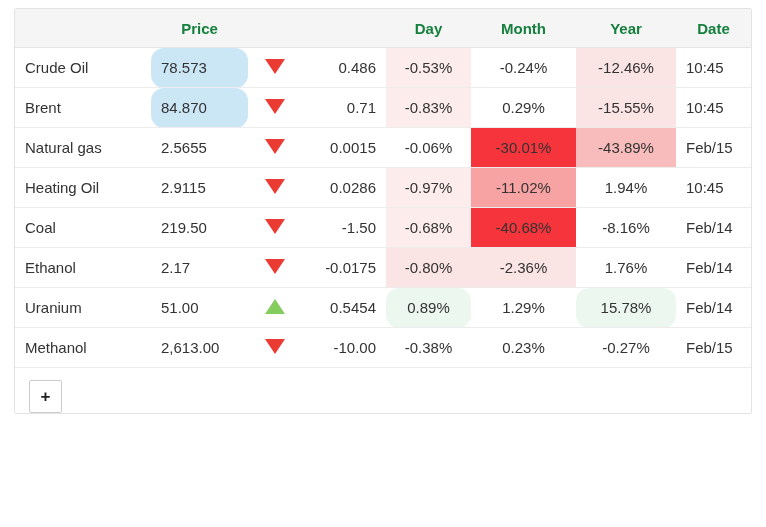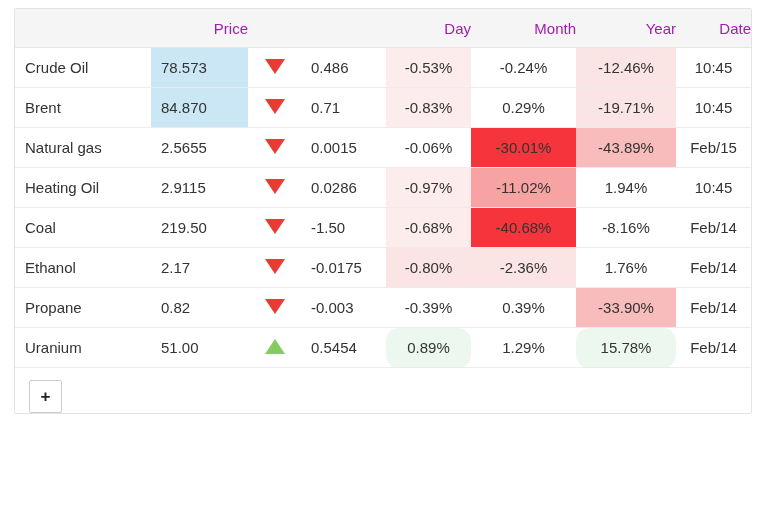--- a/index.html
+++ b/index.html
@@ -30,24 +30,24 @@
   }
   table.quotes {
     border-collapse: collapse;
     width: 100%;
     table-layout: fixed;
   }
   table.quotes thead th {
     background: #f5f5f5;
     border-bottom: 1px solid #e6e6e6;
     height: 38px;
-    font-weight: normal;
+    font-weight: bold;
     font-size: 15px;
-    color: #a21caf;
-    text-align: right;
+    color: #15803d;
+    text-align: center;
     padding: 0;
     vertical-align: middle;
   }
   table.quotes tbody td {
     height: 39px;
     border-bottom: 1px solid #ececec;
     font-size: 15px;
     color: #333333;
     padding: 0 10px;
     vertical-align: middle;
@@ -61,25 +61,25 @@
   col.c-name  { width: 136px; }
   col.c-price { width: 97px; }
   col.c-arrow { width: 53px; }
   col.c-chg   { width: 85px; }
   col.c-day   { width: 85px; }
   col.c-month { width: 105px; }
   col.c-year  { width: 100px; }
   col.c-date  { width: 75px; }
 
   td.name  { text-align: left; padding-left: 14px; }
-  td.price { text-align: left; padding-left: 12px; }
+  td.price { text-align: left; padding-left: 12px; border-radius: 13px; }
   td.arrow { text-align: center; padding: 0; }
-  td.chg   { padding-right: 14px; }
+  td.chg   { text-align: right; padding-right: 14px; }
   td.pct   { text-align: center; }
-  td.date  { text-align: center; color: #333; }
+  td.date  { color: #333; }
 
   .tri {
     display: inline-block;
     width: 0; height: 0;
     border-left: 10px solid transparent;
     border-right: 10px solid transparent;
   }
   .tri.down { border-top: 15px solid #ea3b33; }
   .tri.up   { border-bottom: 15px solid #85cc5f; }
 
@@ -158,21 +158,21 @@
             <td class="pct bg-pink-s">-12.46%</td>
             <td class="date">10:45</td>
           </tr>
           <tr>
             <td class="name">Brent</td>
             <td class="price bg-blue">84.870</td>
             <td class="arrow"><span class="tri down"></span></td>
             <td class="chg chg-neg">0.71</td>
             <td class="pct bg-pink-xs">-0.83%</td>
             <td class="pct bg-none">0.29%</td>
-            <td class="pct bg-pink-s">-19.71%</td>
+            <td class="pct bg-pink-s">-15.55%</td>
             <td class="date">10:45</td>
           </tr>
           <tr>
             <td class="name">Natural gas</td>
             <td class="price bg-none">2.5655</td>
             <td class="arrow"><span class="tri down"></span></td>
             <td class="chg chg-pos">0.0015</td>
             <td class="pct bg-none">-0.06%</td>
             <td class="pct bg-red">-30.01%</td>
             <td class="pct bg-pink-m">-43.89%</td>
@@ -199,42 +199,42 @@
             <td class="date">Feb/14</td>
           </tr>
           <tr>
             <td class="name">Ethanol</td>
             <td class="price bg-none">2.17</td>
             <td class="arrow"><span class="tri down"></span></td>
             <td class="chg chg-pos">-0.0175</td>
             <td class="pct bg-pink-s">-0.80%</td>
             <td class="pct bg-pink-s">-2.36%</td>
             <td class="pct bg-none">1.76%</td>
-            <td class="date">Feb/14</td>
-          </tr>
-          <tr>
-            <td class="name">Propane</td>
-            <td class="price bg-none">0.82</td>
-            <td class="arrow"><span class="tri down"></span></td>
-            <td class="chg chg-pos">-0.003</td>
-            <td class="pct bg-none">-0.39%</td>
-            <td class="pct bg-none">0.39%</td>
-            <td class="pct bg-pink-m">-33.90%</td>
             <td class="date">Feb/14</td>
           </tr>
           <tr>
             <td class="name">Uranium</td>
             <td class="price bg-none">51.00</td>
             <td class="arrow"><span class="tri up"></span></td>
             <td class="chg chg-pos">0.5454</td>
             <td class="pct bg-green-xs">0.89%</td>
             <td class="pct bg-none">1.29%</td>
             <td class="pct bg-green-xs">15.78%</td>
             <td class="date">Feb/14</td>
           </tr>
+          <tr>
+            <td class="name">Methanol</td>
+            <td class="price bg-none">2,613.00</td>
+            <td class="arrow"><span class="tri down"></span></td>
+            <td class="chg chg-pos">-10.00</td>
+            <td class="pct bg-none">-0.38%</td>
+            <td class="pct bg-none">0.23%</td>
+            <td class="pct bg-none">-0.27%</td>
+            <td class="date">Feb/15</td>
+          </tr>
         </tbody>
     </table>
 
     <div class="addbar">
       <button class="add-btn">+</button>
     </div>
 
   </div>
 </div>
 

